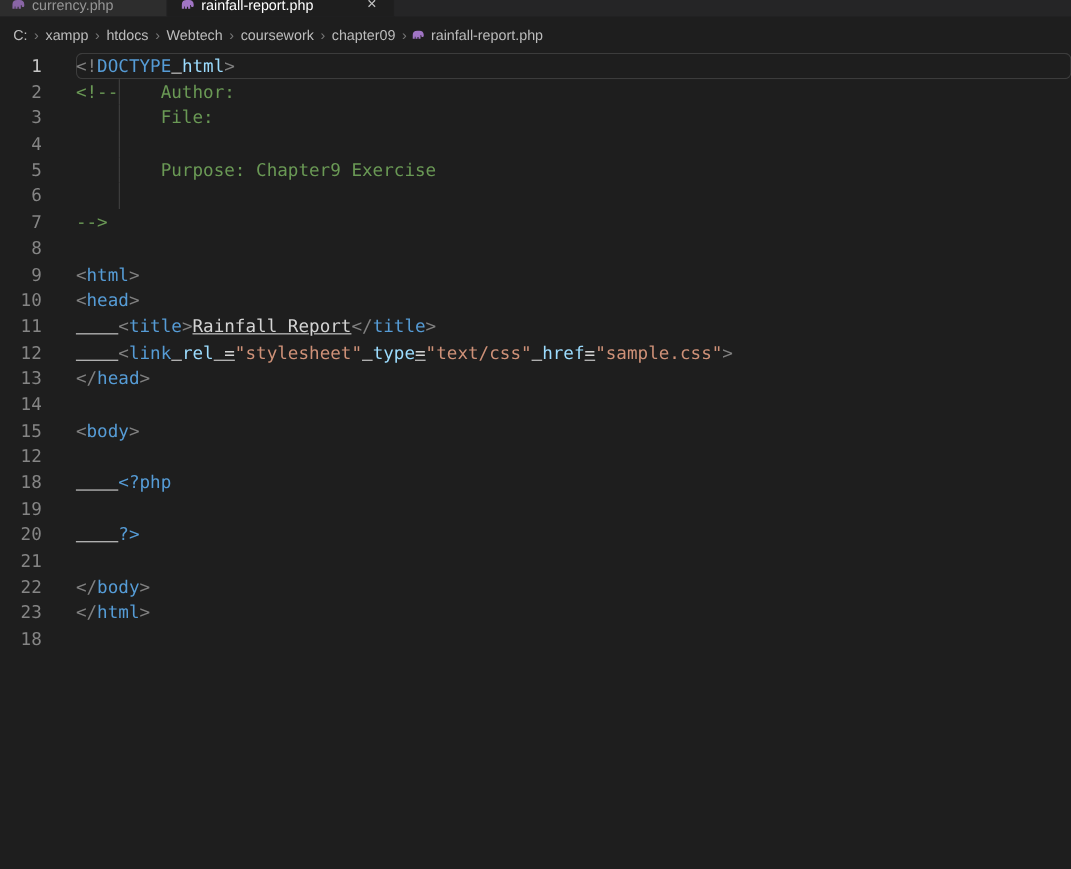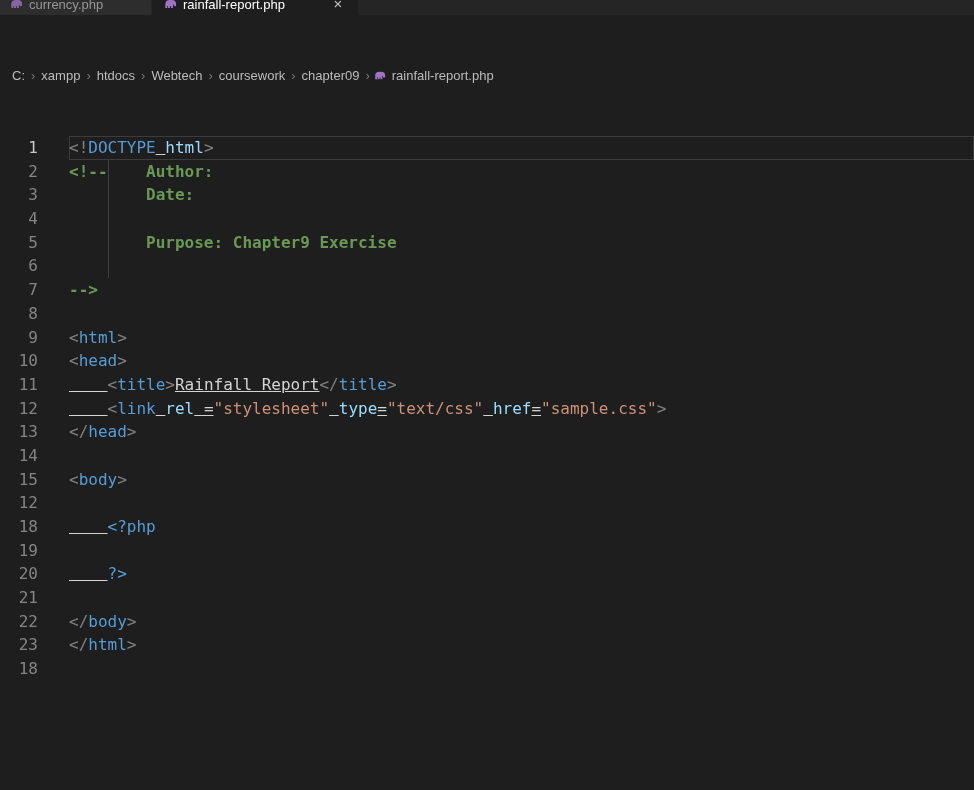--- a/index.html
+++ b/index.html
@@ -1,18 +1,18 @@
 <!DOCTYPE html>
 <html style="--bg: #1e1e1e; --tabbar-bg: #252526; --tab-inactive-bg: #2d2d2d; --tab-inactive-text: #969696; --tab-active-text: #ffffff; --breadcrumb-text: #bcbcbc; --breadcrumb-sep: #767676; --linenum: #858585; --linenum-active: #c6c6c6; --text: #d4d4d4; --comment: #6a9955; --tag: #569cd6; --attr: #9cdcfe; --string: #ce9178; --punct: #808080; --php: #569cd6; --php-icon: #a074c4; --guide: #404040; --active-line-border: #3c3c3c;"><head>
 <meta charset="utf-8">
 <style>
   * { margin:0; padding:0; box-sizing:border-box; }
   html,body { width:974px; height:790px; overflow:hidden; }
   body { background:var(--bg,#1e1e1e); font-family:"Liberation Sans",sans-serif; }
-  .app { width:974px; height:790px; display:flex; flex-direction:column; background:var(--bg,#1e1e1e);gap:44px; }
+  .app { width:974px; height:790px; display:flex; flex-direction:column; background:var(--bg,#1e1e1e); }
 
   
   .tabbar { height:15px; flex:none; background:var(--tabbar-bg,#252526); display:flex; overflow:hidden; }
   .tab { height:15px; overflow:hidden; display:flex; align-items:flex-end;
          background:var(--tab-inactive-bg,#2d2d2d); color:var(--tab-inactive-text,#969696);
          font-size:13px; width:152px; padding:0 10px; border-right:1px solid var(--tabbar-bg,#252526); cursor:pointer; }
   .tab.active { background:var(--bg,#1e1e1e); color:var(--tab-active-text,#ffffff); width:207px; padding:0 12px; }
   .tab-inner { height:22px; display:flex; align-items:center; gap:5px; width:100%; }
   .tab-icon { width:14px; height:14px; flex:none; }
   .tab-icon svg { display:block; }
@@ -28,29 +28,29 @@
   .crumb-file { display:flex; align-items:center; gap:5px; cursor:pointer; }
   .crumb-file-icon { width:13px; height:13px; display:flex; align-items:center; }
   .crumb-file-icon svg { display:block; width:13px; height:13px; }
 
   
   .editor { flex:1; font-family:"DejaVu Sans Mono","Liberation Mono",monospace; font-size:16px; overflow:hidden; }
   .line { display:flex; height:23.7px; line-height:23.7px; }
   .gutter { width:69px; flex:none; padding-right:31px; text-align:right; color:var(--linenum,#858585); user-select:none; }
   .line.active .gutter { color:var(--linenum-active,#c6c6c6); }
   .content { flex:1; white-space:pre; position:relative; color:var(--text,#d4d4d4); cursor:text; }
-  .line.active .content { box-shadow: inset 0 0 0 1px var(--active-line-border,#3c3c3c); }
+  .line.active .content { box-shadow: inset 0 0 0 1px var(--active-line-border,#3c3c3c); border-radius: 6px; }
   .indent-guide { position:absolute; left:38.5px; top:0; bottom:0; border-left:1px solid var(--guide,#404040); }
 
   .t-punct { color:var(--punct,#808080); }
   .t-tag   { color:var(--tag,#569cd6); }
   .t-attr  { color:var(--attr,#9cdcfe); }
   .t-str   { color:var(--string,#ce9178); }
   .t-txt   { color:var(--text,#d4d4d4);text-decoration:underline; }
-  .t-com   { color:var(--comment,#6a9955);font-weight:bold; }
+  .t-com   { color:var(--comment,#6a9955); }
   .t-php   { color:var(--php,#569cd6); }
 </style>
 </head>
 <body>
 
 <div class="app">
   <div class="tabbar">
       <div class="tab">
         <div class="tab-inner">
           <span class="tab-icon">
@@ -100,21 +100,21 @@
         <div class="line active">
           <div class="gutter">1</div>
           <div class="content"><span class="t-punct">&lt;!</span><span class="t-tag">DOCTYPE</span><span class="t-txt"> </span><span class="t-attr">html</span><span class="t-punct">&gt;</span></div>
         </div>
         <div class="line">
           <div class="gutter">2</div>
           <div class="content"><span class="indent-guide"></span><span class="t-com">&lt;!--    Author:</span></div>
         </div>
         <div class="line">
           <div class="gutter">3</div>
-          <div class="content"><span class="indent-guide"></span><span class="t-com">        Date:</span></div>
+          <div class="content"><span class="indent-guide"></span><span class="t-com">        File:</span></div>
         </div>
         <div class="line">
           <div class="gutter">4</div>
           <div class="content"><span class="indent-guide"></span></div>
         </div>
         <div class="line">
           <div class="gutter">5</div>
           <div class="content"><span class="indent-guide"></span><span class="t-com">        Purpose: Chapter9 Exercise</span></div>
         </div>
         <div class="line">

